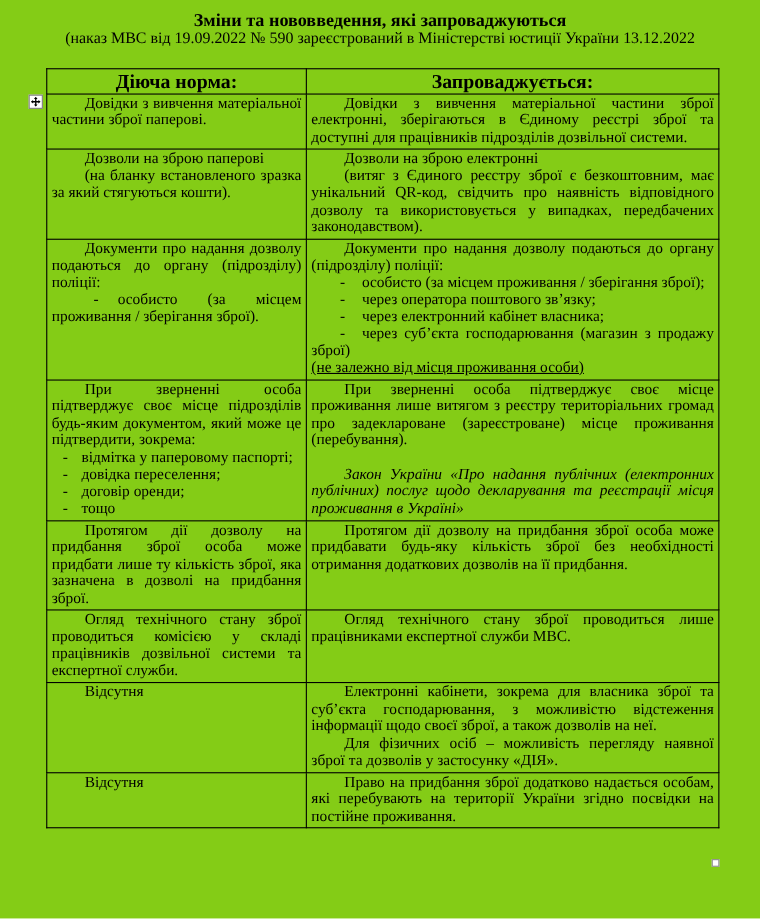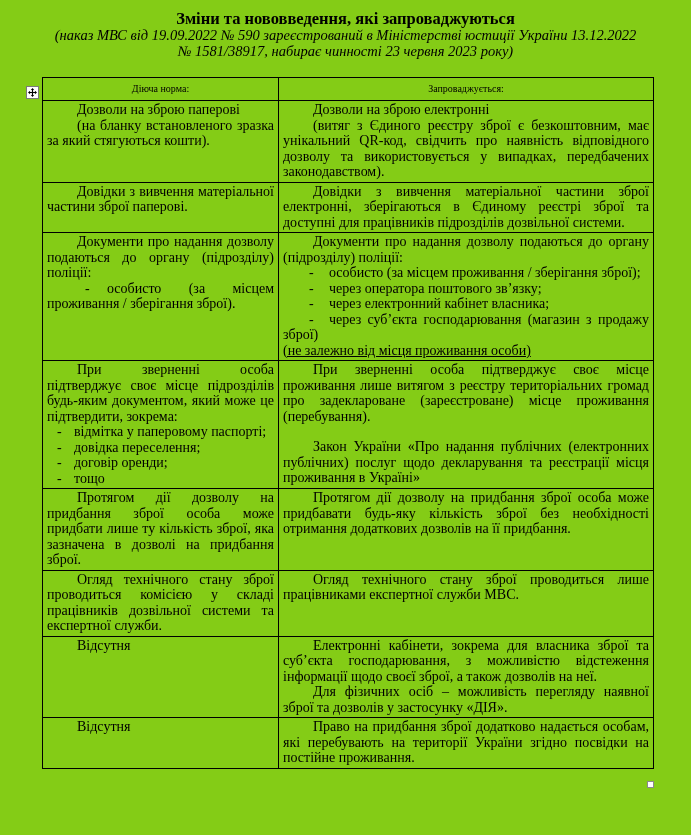--- a/index.html
+++ b/index.html
@@ -6,36 +6,36 @@
   html,body { background:#ffffff; }
   body {
     width:691px; height:835px;
     font-family:"Liberation Serif", serif;
     color:#000;
   }
   .page { position:relative; width:691px; height:835px; overflow:hidden; background:#84cc16; }
 
   .titles { padding-top:10px; text-align:center; }
   .title-line { font-weight:bold; font-size:16.5px; line-height:18px; }
-  .subtitle-line { font-style:italic; font-size:14.5px; line-height:15.5px; }
+  .subtitle-line { font-size:14.5px; line-height:15.5px; }
 
   table.cmp {
     border-collapse:collapse; table-layout:fixed;
     margin:18px 0 0 42px; width:611px;
     font-size:14px; line-height:15.5px;
   }
   .cmp th, .cmp td { border:1px solid #000; vertical-align:top; }
   .cmp th {
-    font-weight:normal; text-align:center;
-    font-size:10px; line-height:20px; padding:1px 2px;
+    font-weight:bold; text-align:center;
+    font-size:18px; line-height:20px; padding:1px 2px;
   }
   .cmp td { text-align:justify; padding:1px 4px 2px 4px; }
 
   .ind { text-indent:30px; }
-  .law { margin-top:15px; text-indent:30px; }
+  .law { font-style:italic; margin-top:15px; text-indent:30px; }
   .p-cont { text-indent:0;text-decoration:underline; }
 
   .bullet .dash { display:inline-block; font-style:normal; }
   .dA { margin-left:38px; width:22px; }   
   .dB { margin-left:26px; width:20px; }   
   .dC { margin-left:10px; width:17px; }
 
   .handle {
     position:absolute; left:26px; top:86px;
     width:13px; height:13px;
@@ -51,21 +51,20 @@
   }
 </style>
 </head>
 <body>
 
 <div class="page">
 
   <div class="titles">
     <div class="title-line">Зміни та нововведення, які запроваджуються</div>
     <div class="subtitle-line">(наказ МВС від 19.09.2022 № 590 зареєстрований в Міністерстві юстиції України 13.12.2022</div>
-    <div class="subtitle-line">№ 1581/38917, набирає чинності 23 червня 2023 року)</div>
   </div>
 
   <span class="handle">
     <svg viewBox="0 0 12 12" aria-hidden="true">
       <path d="M6,0 L8.2,2.8 L6.8,2.8 L6.8,5.2 L9.2,5.2 L9.2,3.8 L12,6 L9.2,8.2 L9.2,6.8 L6.8,6.8 L6.8,9.2 L8.2,9.2 L6,12 L3.8,9.2 L5.2,9.2 L5.2,6.8 L2.8,6.8 L2.8,8.2 L0,6 L2.8,3.8 L2.8,5.2 L5.2,5.2 L5.2,2.8 L3.8,2.8 Z"></path>
     </svg>
   </span>
 
   <table class="cmp">
     <colgroup>
@@ -73,35 +72,35 @@
         <col style="width:375px">
       </colgroup>
     <tbody>
         <tr>
       <th>Діюча норма:</th>
       <th>Запроваджується:</th>
     </tr>
 
     <tr>
       <td>
+        <div class="ind">Довідки з вивчення матеріальної частини зброї паперові.</div>
+      </td>
+      <td>
+        <div class="ind">Довідки з вивчення матеріальної частини зброї електронні, зберігаються в Єдиному реєстрі зброї та доступні для працівників підрозділів дозвільної системи.</div>
+      </td>
+    </tr>
+
+    <tr>
+      <td>
         <div class="ind">Дозволи на зброю паперові</div>
         <div class="ind">(на бланку встановленого зразка за який стягуються кошти).</div>
       </td>
       <td>
         <div class="ind">Дозволи на зброю електронні</div>
         <div class="ind">(витяг з Єдиного реєстру зброї є безкоштовним, має унікальний QR-код, свідчить про наявність відповідного дозволу та використовується у випадках, передбачених законодавством).</div>
-      </td>
-    </tr>
-
-    <tr>
-      <td>
-        <div class="ind">Довідки з вивчення матеріальної частини зброї паперові.</div>
-      </td>
-      <td>
-        <div class="ind">Довідки з вивчення матеріальної частини зброї електронні, зберігаються в Єдиному реєстрі зброї та доступні для працівників підрозділів дозвільної системи.</div>
       </td>
     </tr>
 
     <tr>
       <td>
         <div class="ind">Документи про надання дозволу подаються до органу (підрозділу) поліції:</div>
         <div class="bullet"><span class="dash dA">-</span><span>особисто (за місцем проживання / зберігання зброї).</span></div>
       </td>
       <td>
         <div class="ind">Документи про надання дозволу подаються до органу (підрозділу) поліції:</div>

